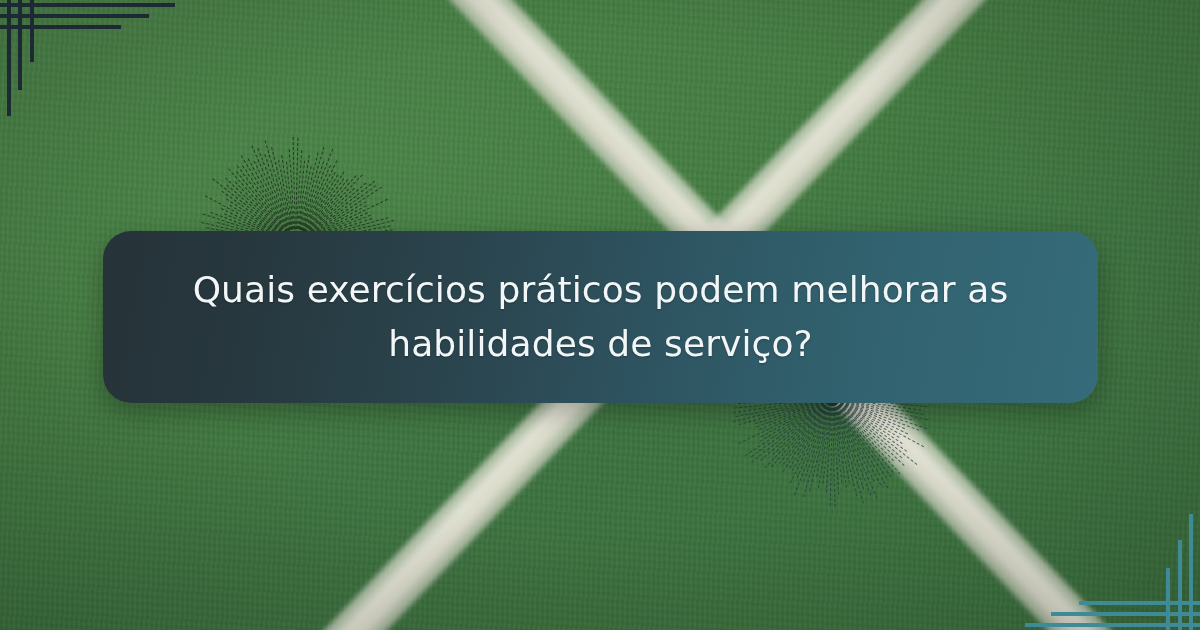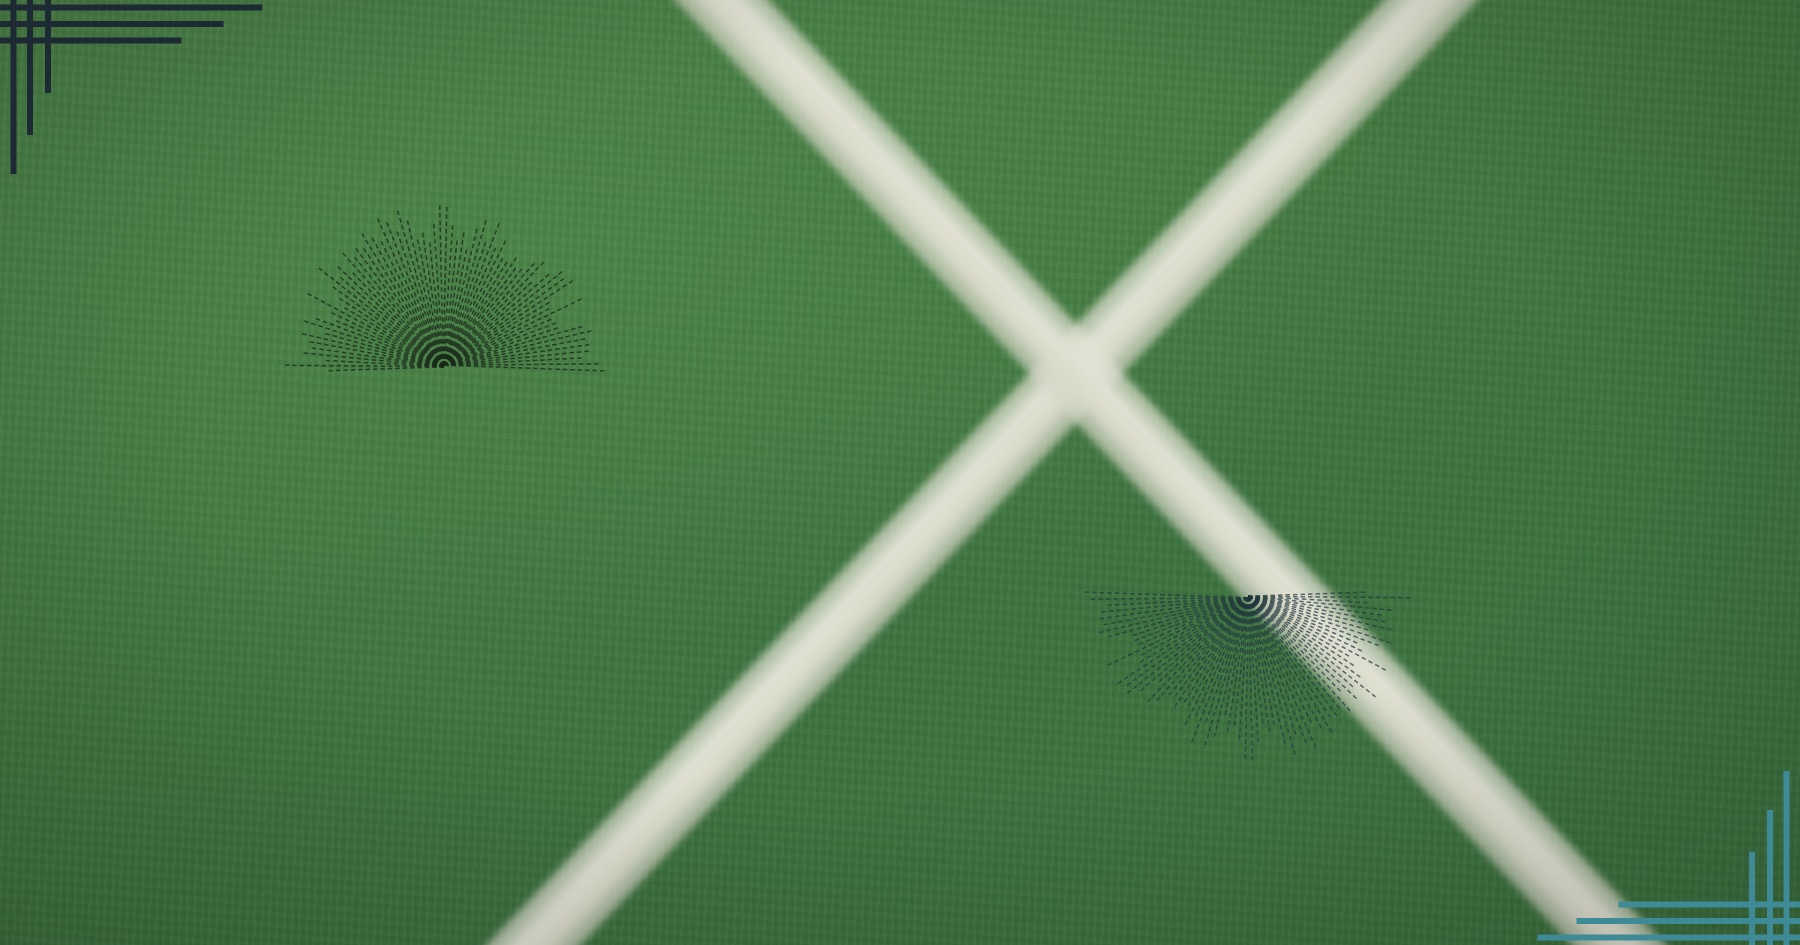--- a/index.html
+++ b/index.html
@@ -303,14 +303,17 @@
     </div>
   <div class="corner br" id="corner-br">
       <span style="right:0;bottom:3px;width:175px;height:4px;background:#3e8a96;"></span>
       <span style="right:0;bottom:14px;width:149px;height:4px;background:#3e8a96;"></span>
       <span style="right:0;bottom:25px;width:121px;height:4px;background:#3e8a96;"></span>
       <span style="bottom:0;right:7px;height:116px;width:4px;background:#3e8a96;"></span>
       <span style="bottom:0;right:18px;height:90px;width:4px;background:#3e8a96;"></span>
       <span style="bottom:0;right:30px;height:62px;width:4px;background:#3e8a96;"></span>
     </div>
 
+  <div class="card">
+    <div class="card-text">Quais exercícios práticos podem melhorar as habilidades de serviço?</div>
+  </div>
 
 </div>
 
 </body></html>

